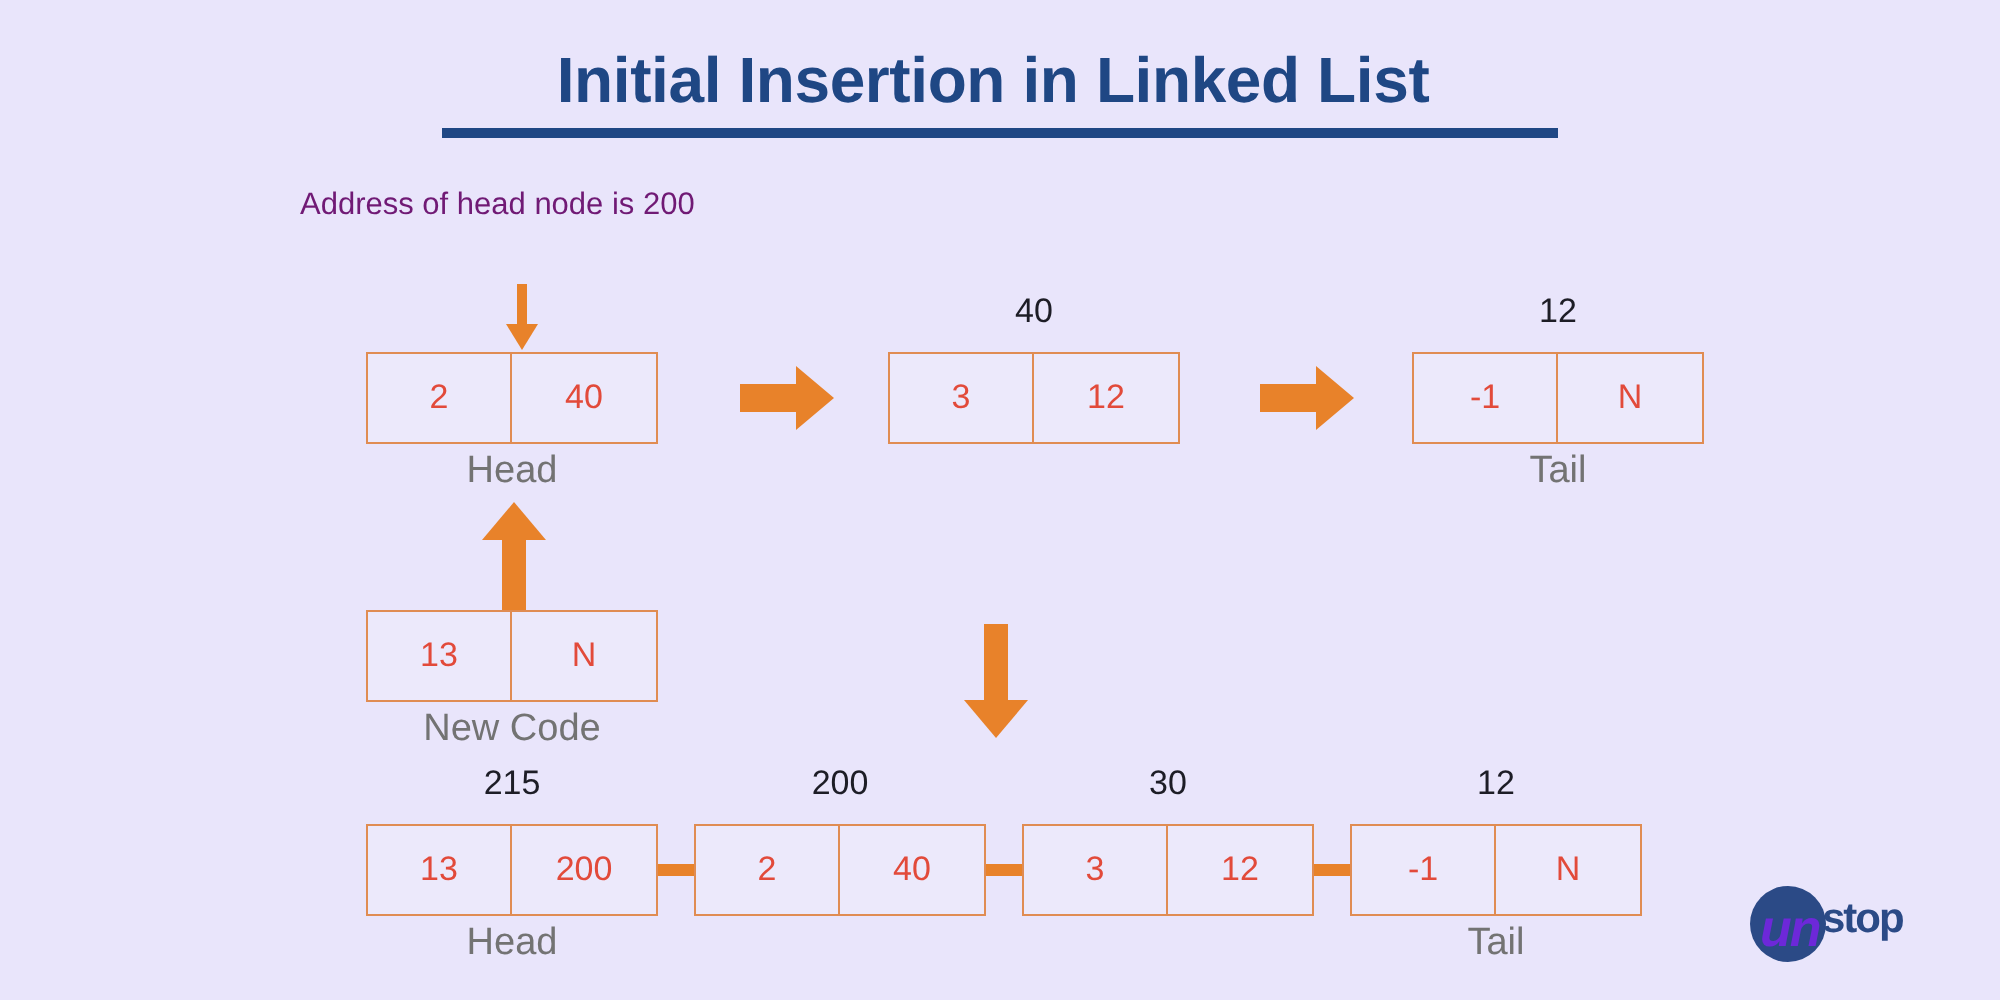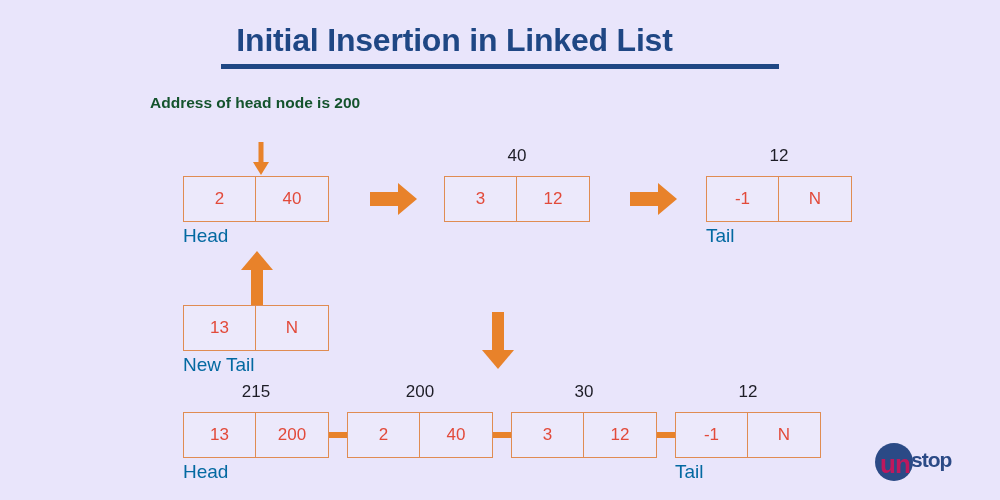--- a/index.html
+++ b/index.html
@@ -25,38 +25,39 @@
     position: absolute;
     left: 0;
     top: 22px;
     width: 909px;
     text-align: center;
     font-size: 32px;
     font-weight: bold;
     color: #1f4784;
     letter-spacing: -0.2px;
     white-space: nowrap;
+    padding-left: 42px;
   }
   .title-underline {
     position: absolute;
     left: 221px;
     top: 64px;
     width: 558px;
     height: 5px;
     background: #1f4784;
   }
 
   
   .caption {
     position: absolute;
     left: 150px;
     top: 92px;
     font-size: 15.5px;
-    font-weight: bold;
-    color: #14532d;
+    font-weight: normal;
+    color: #701a75;
     line-height: 22px;
     white-space: nowrap;
   }
 
   
   .node {
     position: absolute;
     box-sizing: border-box;
     border: 1.6px solid #e08c52;
     background: #ece9fb;
@@ -82,21 +83,22 @@
     font-size: 17px;
     color: #1d1d26;
     text-align: center;
     white-space: nowrap;
   }
 
   
   .nlabel {
     position: absolute;
     font-size: 19px;
-    color: #0369a1;
+    color: #737373;
+    text-align: center;
     white-space: nowrap;
   }
 
   
   .bigarrow {
     position: absolute;
   }
   
   .smallarrow {
     position: absolute;
@@ -136,23 +138,24 @@
     height: 38px;
     border-radius: 50%;
     background: #2b4a86;
   }
   .logo-un {
     position: absolute;
     left: 7px;
     top: 8px;
     font-size: 26px;
     font-weight: bold;
-    color: #be185d;
+    color: #6d28d9;
     letter-spacing: -1px;
     font-family: "Liberation Sans", sans-serif;
+    font-style: italic;
   }
 </style>
 </head>
 <body>
 
 <div id="canvas">
 
   <div class="title">Initial Insertion in Linked List</div>
   <div class="title-underline"></div>
 
@@ -194,21 +197,21 @@
 
   <svg class="varrow" style="left:240px; top:251px;" width="34" height="56" viewBox="0 0 34 56">
     <rect x="11" y="14" width="12" height="42" fill="#e8822a"></rect>
     <polygon points="17,0 33,19 1,19" fill="#e8822a"></polygon>
   </svg>
 
   <div class="node" style="left:183px; top:305px; width:146px; height:46px;">
     <div class="cell left">13</div>
     <div class="cell">N</div>
   </div>
-  <div class="nlabel" style="left:183px; top:354px; width:146px;">New Tail</div>
+  <div class="nlabel" style="left:183px; top:354px; width:146px;">New Code</div>
 
   <svg class="varrow" style="left:481px; top:312px;" width="34" height="58" viewBox="0 0 34 58">
     <rect x="11" y="0" width="12" height="42" fill="#e8822a"></rect>
     <polygon points="17,57 1,38 33,38" fill="#e8822a"></polygon>
   </svg>
 
   <div class="addr" style="left:183px; top:382px; width:146px;">215</div>
   <div class="node" style="left:183px; top:412px; width:146px; height:46px;">
     <div class="cell left">13</div>
     <div class="cell">200</div>

